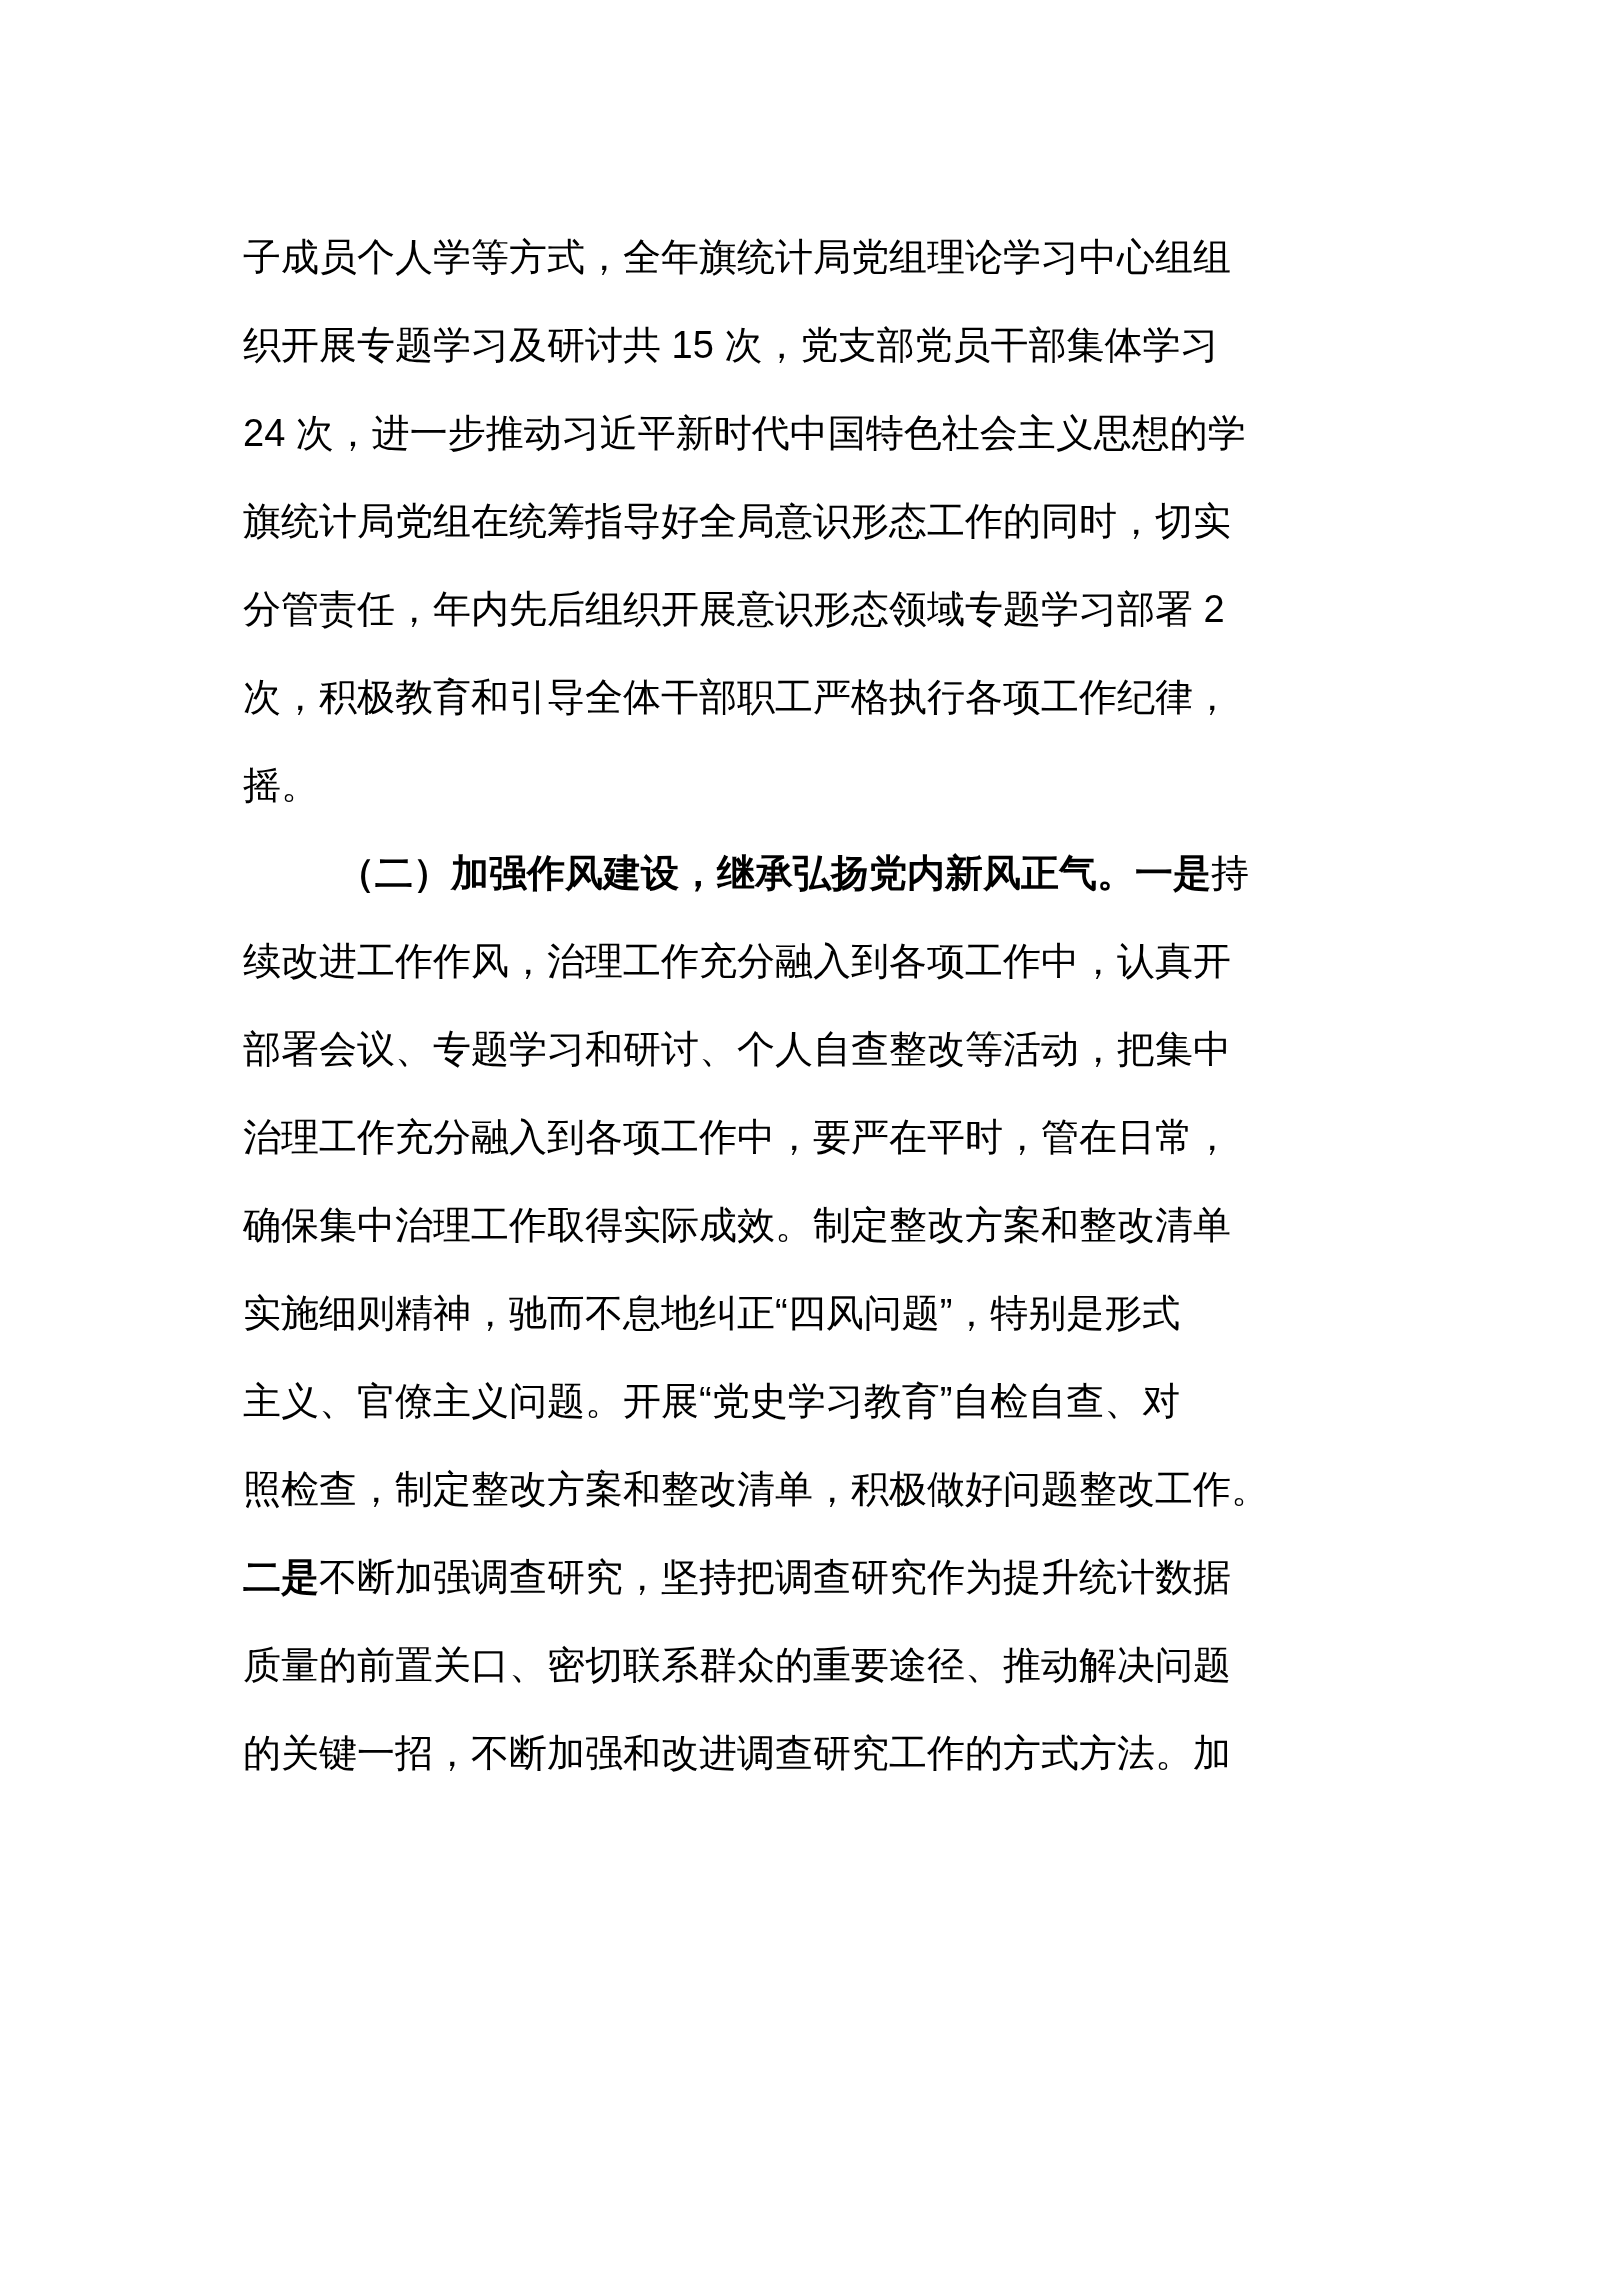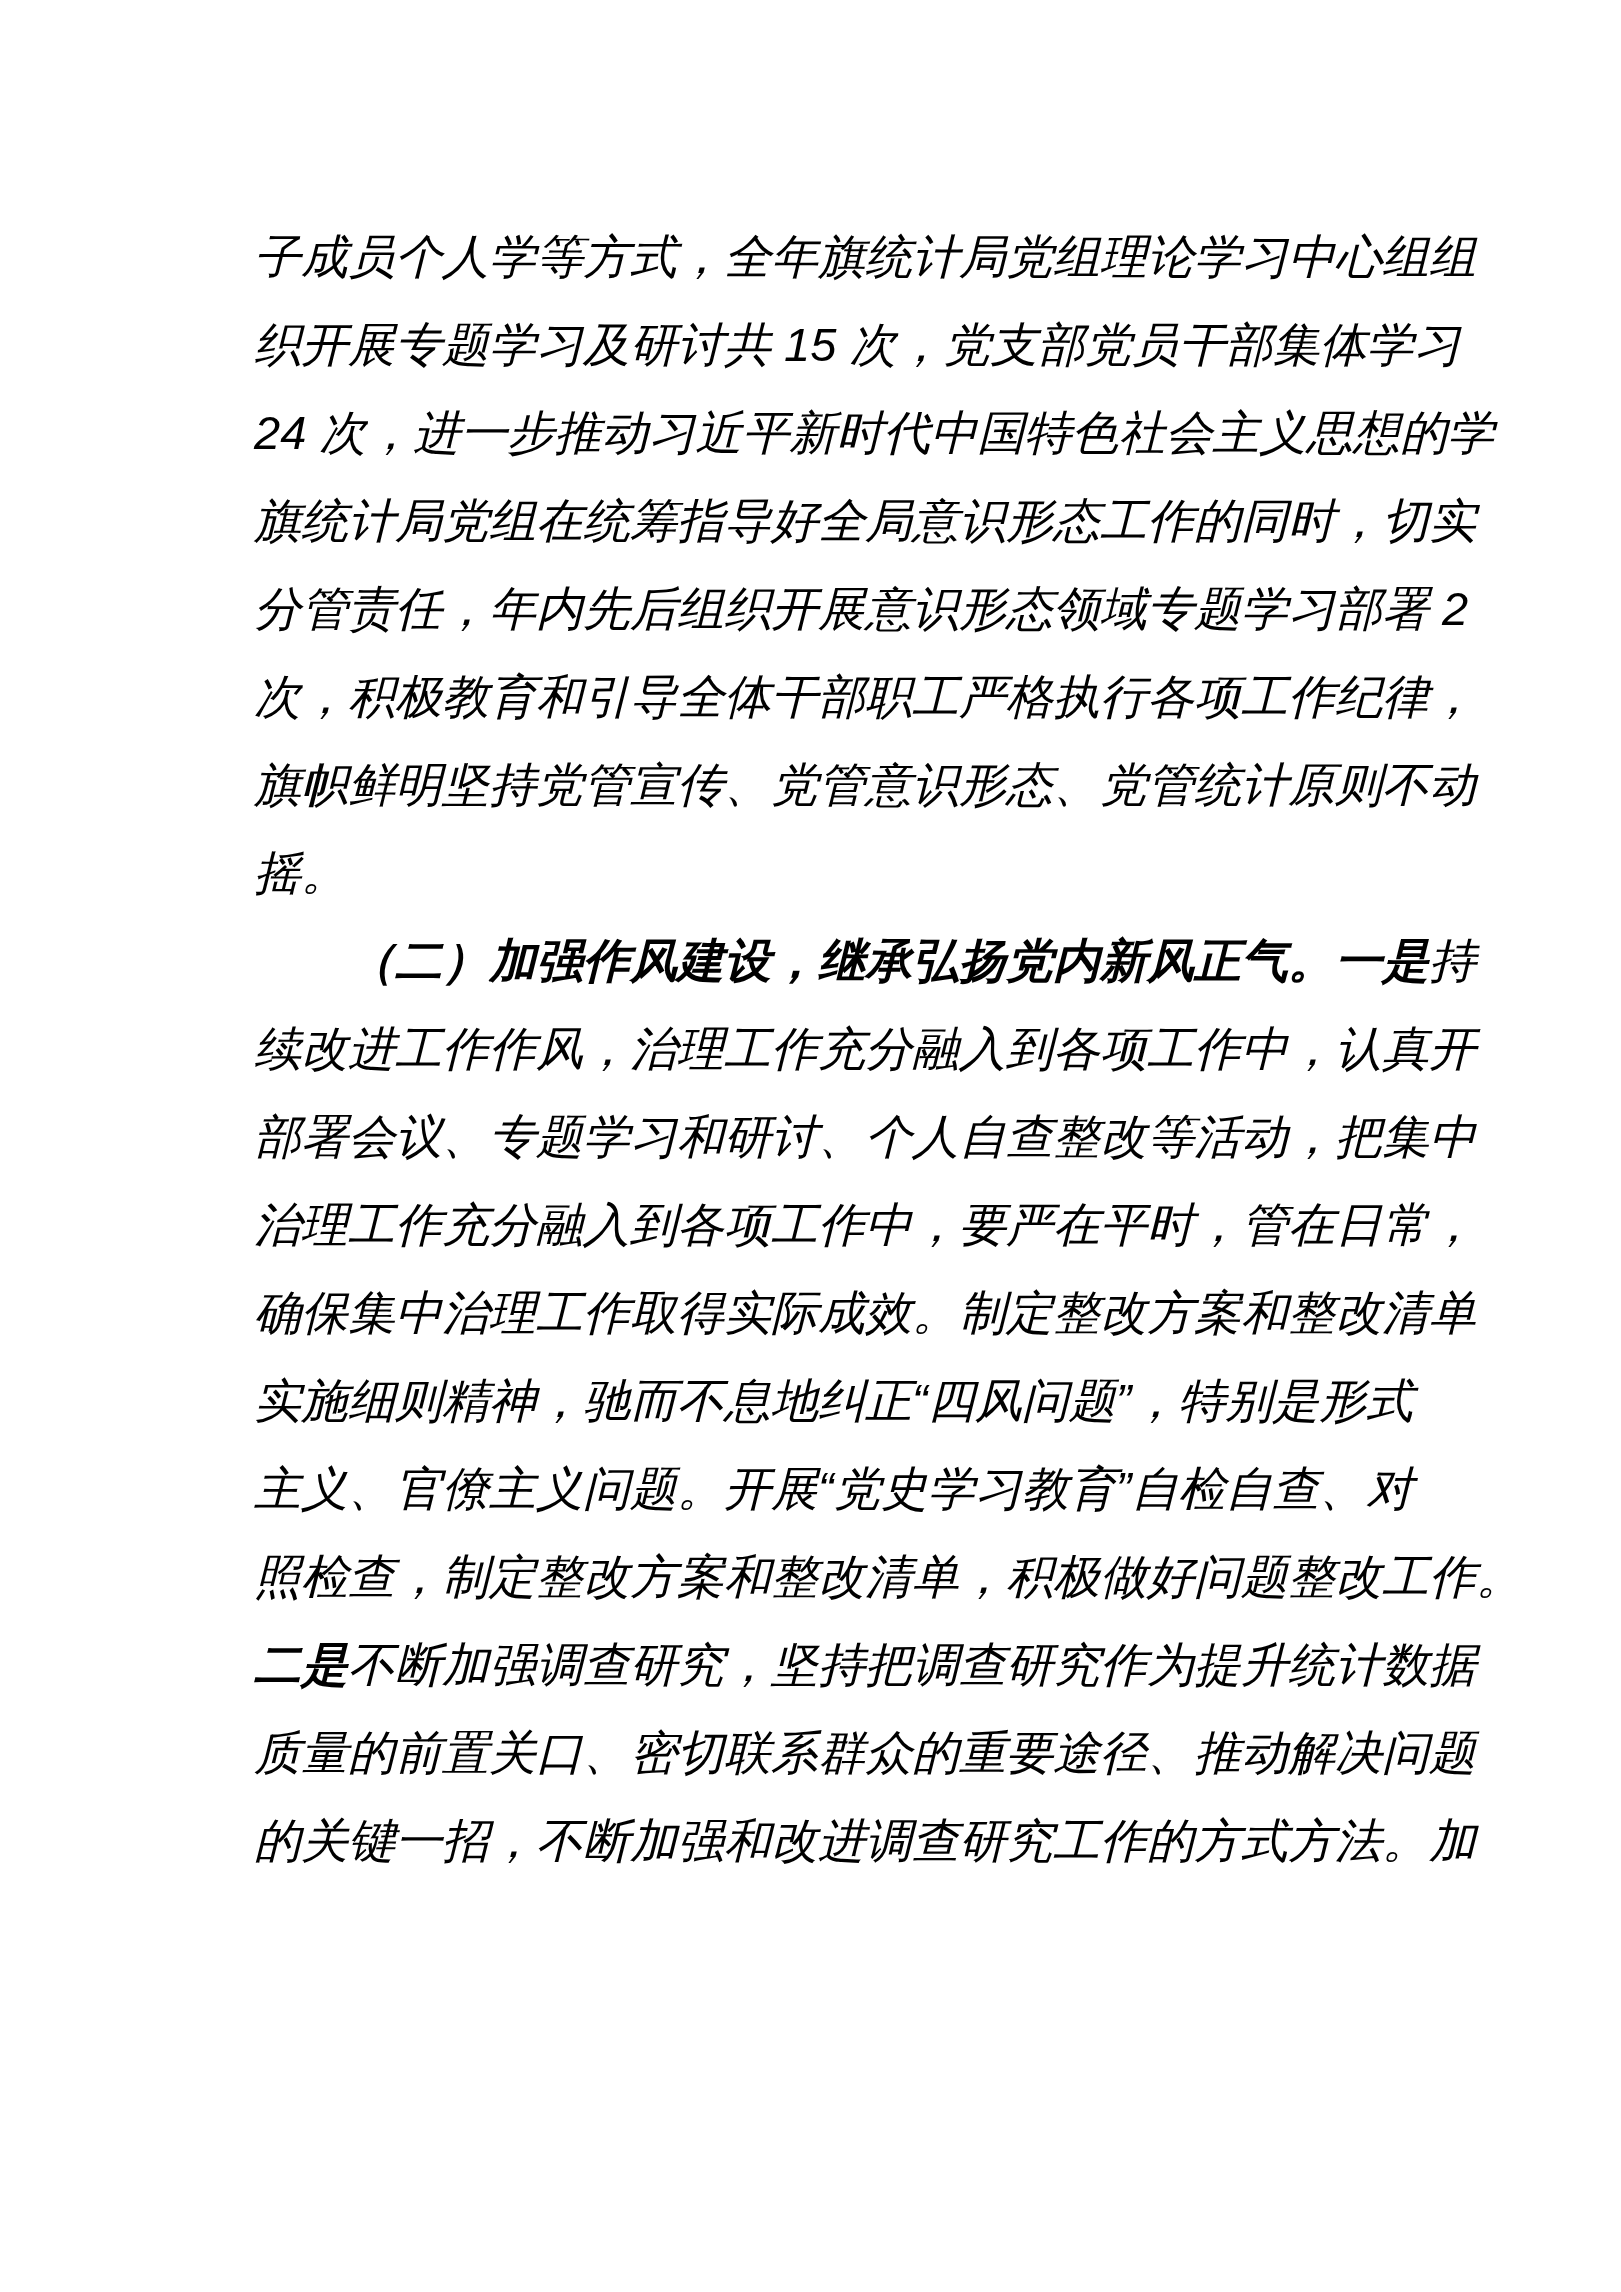--- a/index.html
+++ b/index.html
@@ -12,28 +12,27 @@
     width: 1621px;
     height: 2293px;
     margin: 0 auto;
     background: #ffffff;
     font-family: "Liberation Sans", sans-serif;
     color: #000000;
     overflow: hidden;
   }
   .doc-body {
     position: absolute;
-    left: 254px;
+    left: 243px;
     top: 213px;
     width: 1255px;
-    font-size: 47px;
+    font-size: 38px;
     line-height: 88px;
     font-weight: 400;
     letter-spacing: 0;
-    font-style: italic;
   }
   .line {
     height: 88px;
     white-space: nowrap;
   }
   .line.indent {
     text-indent: 94px;
   }
   .seg-bold {
     font-weight: 700;
@@ -43,21 +42,20 @@
 <body>
 
 <div class="page">
   <div class="doc-body">
       <div class="line"><span class="seg-normal">子成员个人学等方式，全年旗统计局党组理论学习中心组组</span></div>
       <div class="line"><span class="seg-normal">织开展专题学习及研讨共 15 次，党支部党员干部集体学习</span></div>
       <div class="line"><span class="seg-normal">24 次，进一步推动习近平新时代中国特色社会主义思想的学</span></div>
       <div class="line"><span class="seg-normal">旗统计局党组在统筹指导好全局意识形态工作的同时，切实</span></div>
       <div class="line"><span class="seg-normal">分管责任，年内先后组织开展意识形态领域专题学习部署 2</span></div>
       <div class="line"><span class="seg-normal">次，积极教育和引导全体干部职工严格执行各项工作纪律，</span></div>
-      <div class="line"><span class="seg-normal">旗帜鲜明坚持党管宣传、党管意识形态、党管统计原则不动</span></div>
       <div class="line"><span class="seg-normal">摇。</span></div>
       <div class="line indent"><span class="seg-bold">（二）加强作风建设，继承弘扬党内新风正气。一是</span><span class="seg-normal">持</span></div>
       <div class="line"><span class="seg-normal">续改进工作作风，治理工作充分融入到各项工作中，认真开</span></div>
       <div class="line"><span class="seg-normal">部署会议、专题学习和研讨、个人自查整改等活动，把集中</span></div>
       <div class="line"><span class="seg-normal">治理工作充分融入到各项工作中，要严在平时，管在日常，</span></div>
       <div class="line"><span class="seg-normal">确保集中治理工作取得实际成效。制定整改方案和整改清单</span></div>
       <div class="line"><span class="seg-normal">实施细则精神，驰而不息地纠正“四风问题”，特别是形式</span></div>
       <div class="line"><span class="seg-normal">主义、官僚主义问题。开展“党史学习教育”自检自查、对</span></div>
       <div class="line"><span class="seg-normal">照检查，制定整改方案和整改清单，积极做好问题整改工作。</span></div>
       <div class="line"><span class="seg-bold">二是</span><span class="seg-normal">不断加强调查研究，坚持把调查研究作为提升统计数据</span></div>

